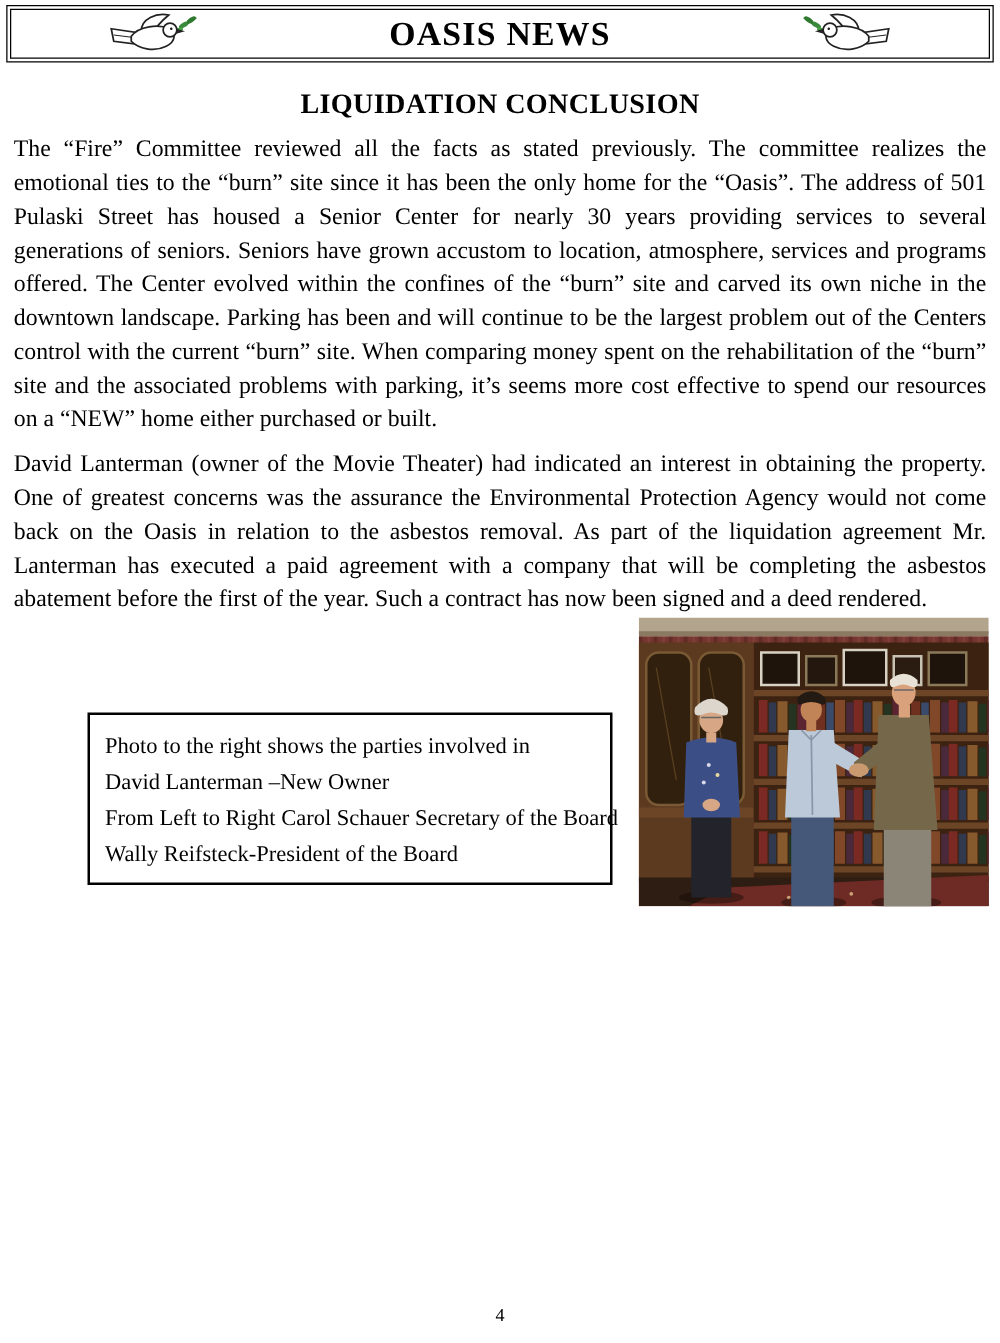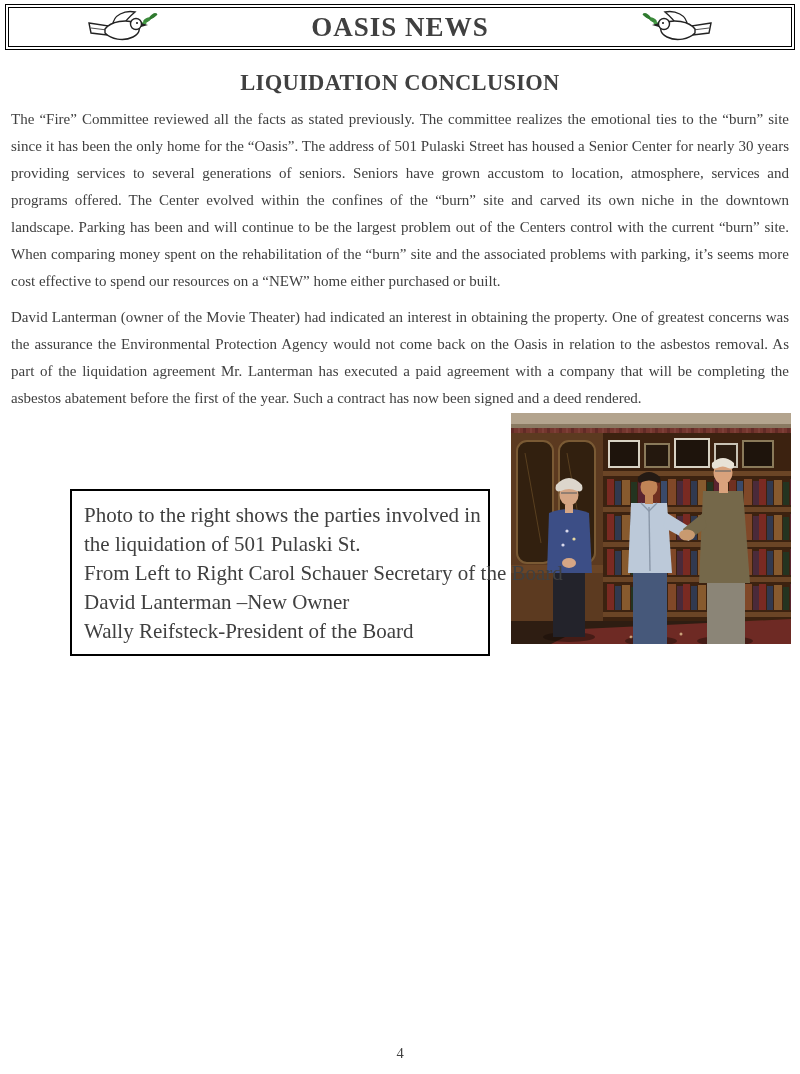--- a/index.html
+++ b/index.html
@@ -2,21 +2,21 @@
 <html><head>
 <meta charset="utf-8">
 <style>
   html,body{margin:0;padding:0;background:#ffffff;}
   .page{
     position:relative;
     width:800px;
     height:1074px;
     margin:0 auto;
     background:#ffffff;
-    color:#404040;
+    color:#000000;
     font-family:"Liberation Serif", serif;
     overflow:hidden;
   }
   
   .masthead{
     position:absolute;
     top:4px; left:5px; right:5px;
     border:1.5px solid #000;
     padding:2px;
   }
@@ -50,21 +50,21 @@
     font-size:22.5px;
     font-weight:bold;
     text-align:center;
     margin:0;
     letter-spacing:0.3px;
     font-family:Liberation Serif, serif;
   }
   .h-conclusion{margin:22px 0 10px;}
   .h-recommendation{margin:8px 0 10px;}
   .body-para{
-    font-size:15px;
+    font-size:19px;
     line-height:27px;
     text-align:justify;
     margin:0 0 9px;
   }
   
   .photo-region{
     position:relative;
     height:250px;
     margin-top:-8px;
   }
@@ -73,21 +73,21 @@
     top:0; right:-2px;
     width:280px; height:231px;
     display:block;
   }
   .caption-box{
     position:absolute;
     top:76px; left:59px;
     width:392px;
     border:2px solid #000;
     padding:10px 12px 8px 12px;
-    font-size:21px;
+    font-size:18px;
   }
   .caption-line{
     line-height:29px;
     white-space:nowrap;
   }
   
   .page-number{
     position:absolute;
     bottom:12px; left:0; right:0;
     text-align:center;
@@ -245,23 +245,22 @@
           <ellipse cx="212" cy="60" rx="9.5" ry="11" fill="#d9a27c"></ellipse>
           <path d="M201,50 Q212,40 223,50 Q224,58 217,55 Q212,52 206,55 Q200,58 201,50" fill="#e8e2d6"></path>
           <line x1="204" y1="58" x2="220" y2="58" stroke="#666" stroke-width="1.2"></line>
         </g>
 
         <ellipse cx="176" cy="122" rx="8" ry="5.5" fill="#c99a70"></ellipse>
       </svg>
 
       <div class="caption-box">
         <div class="caption-line">Photo to the right shows the parties involved in</div>
-        <div class="caption-line">the liquidation of 501 Pulaski St.</div>
+        <div class="caption-line">David Lanterman –New Owner</div>
         <div class="caption-line">From Left to Right Carol Schauer Secretary of the Board</div>
-        <div class="caption-line">David Lanterman –New Owner</div>
         <div class="caption-line">Wally Reifsteck-President of the Board</div>
       </div>
     </div>
 
   </div>
 
   <div class="page-number">4</div>
 
 </div>
 

